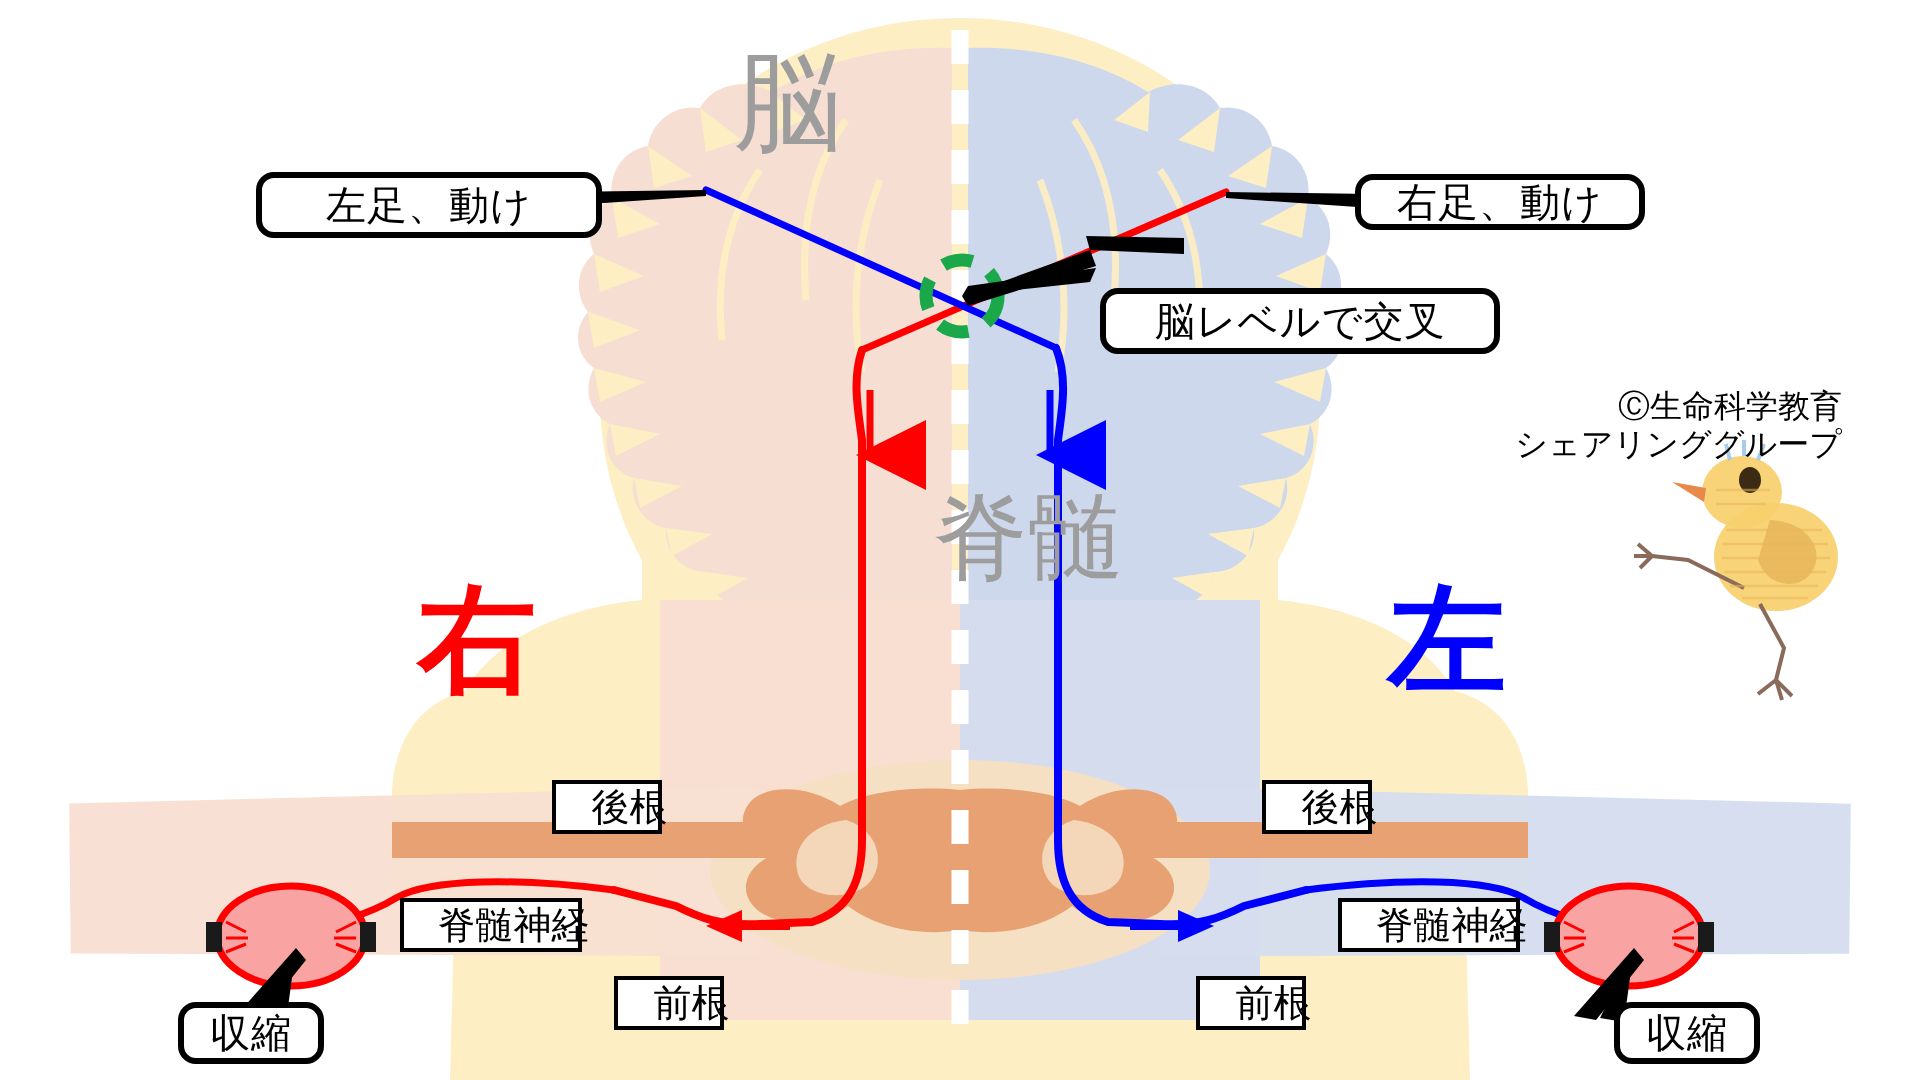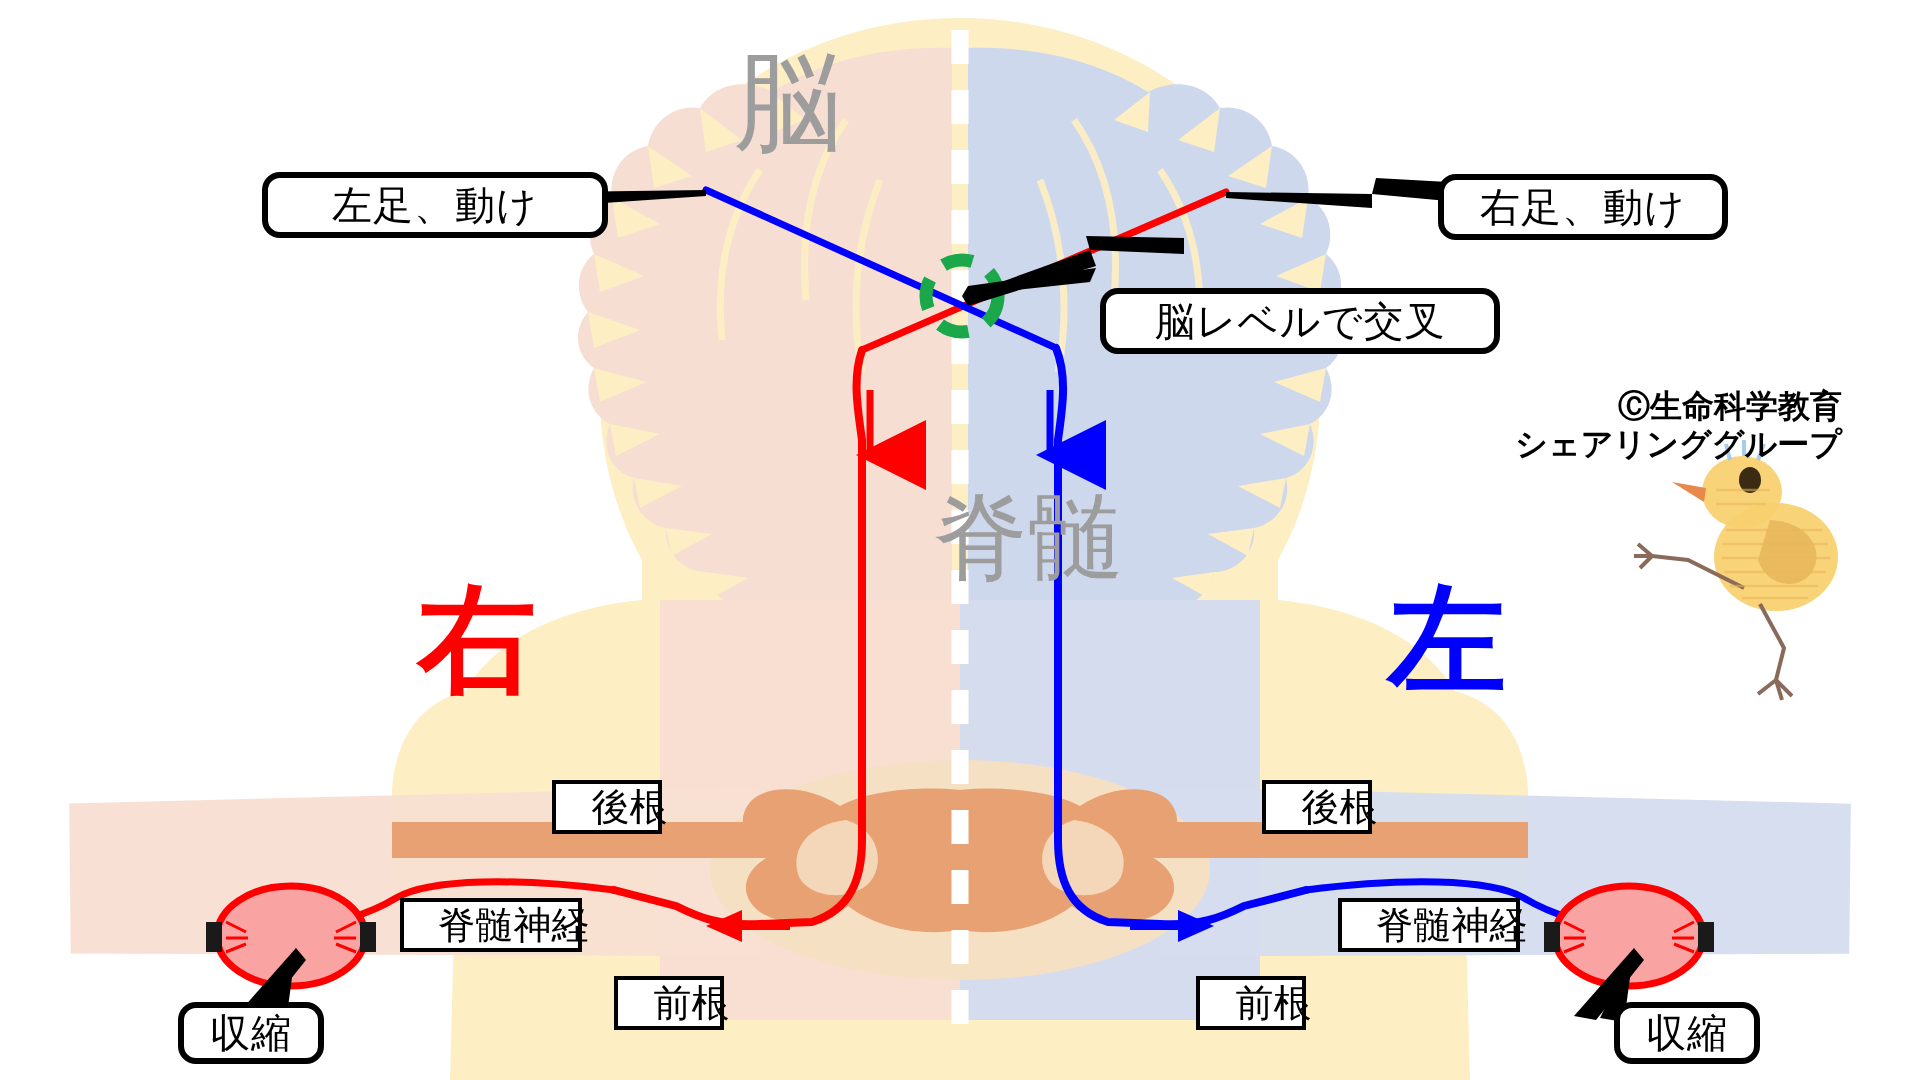--- a/index.html
+++ b/index.html
@@ -46,21 +46,21 @@
     line-height:1;
     white-space:nowrap;
     font-weight:400;
   }
   .credit{
     position:absolute;
     color:#000;
     line-height:1.18;
     text-align:right;
     white-space:pre-line;
-    font-weight:700;
+    font-weight:400;
   }
 </style>
 </head>
 <body>
 
 <div id="stage">
 
   <svg id="scene" viewBox="0 0 1920 1080">
     <defs>
       <marker id="arrowRedDown" markerWidth="10" markerHeight="10" refX="5" refY="8" orient="auto">
@@ -325,23 +325,23 @@
     <span style="display:block;word-break:break-all;">脊髄</span>
   </div>
 
   <div class="sidetag" style="left:418px; top:580px; font-size:118px; color:#ff0000;">右</div>
 
   <div class="sidetag" style="left:1388px; top:580px; font-size:118px; color:#0000ff;">左</div>
 
   <div class="credit" style="right:78px; top:388px; font-size:32px;">Ⓒ生命科学教育
 シェアリンググループ</div>
 
-  <div class="callout round" style="left:262px; top:172px; width:346px; height:66px; font-size:40px;">左足、動け</div>
-
-  <div class="callout round" style="left:1438px; top:174px; width:290px; height:66px; font-size:40px;">右足、動け</div>
+  <div class="callout round" style="left:256px; top:172px; width:346px; height:66px; font-size:40px;">左足、動け</div>
+
+  <div class="callout round" style="left:1355px; top:174px; width:290px; height:56px; font-size:40px;">右足、動け</div>
 
   <div class="callout round" style="left:1100px; top:288px; width:400px; height:66px; font-size:40px;">脳レベルで交叉</div>
 
   <div class="callout round" style="left:178px; top:1002px; width:146px; height:62px; font-size:40px;">収縮</div>
 
   <div class="callout round" style="left:1614px; top:1002px; width:146px; height:62px; font-size:40px;">収縮</div>
 
   <div class="boxlabel" style="left:552px; top:780px; width:110px; height:54px; font-size:38px;">後根</div>
 
   <div class="boxlabel" style="left:614px; top:976px; width:110px; height:54px; font-size:38px;">前根</div>

